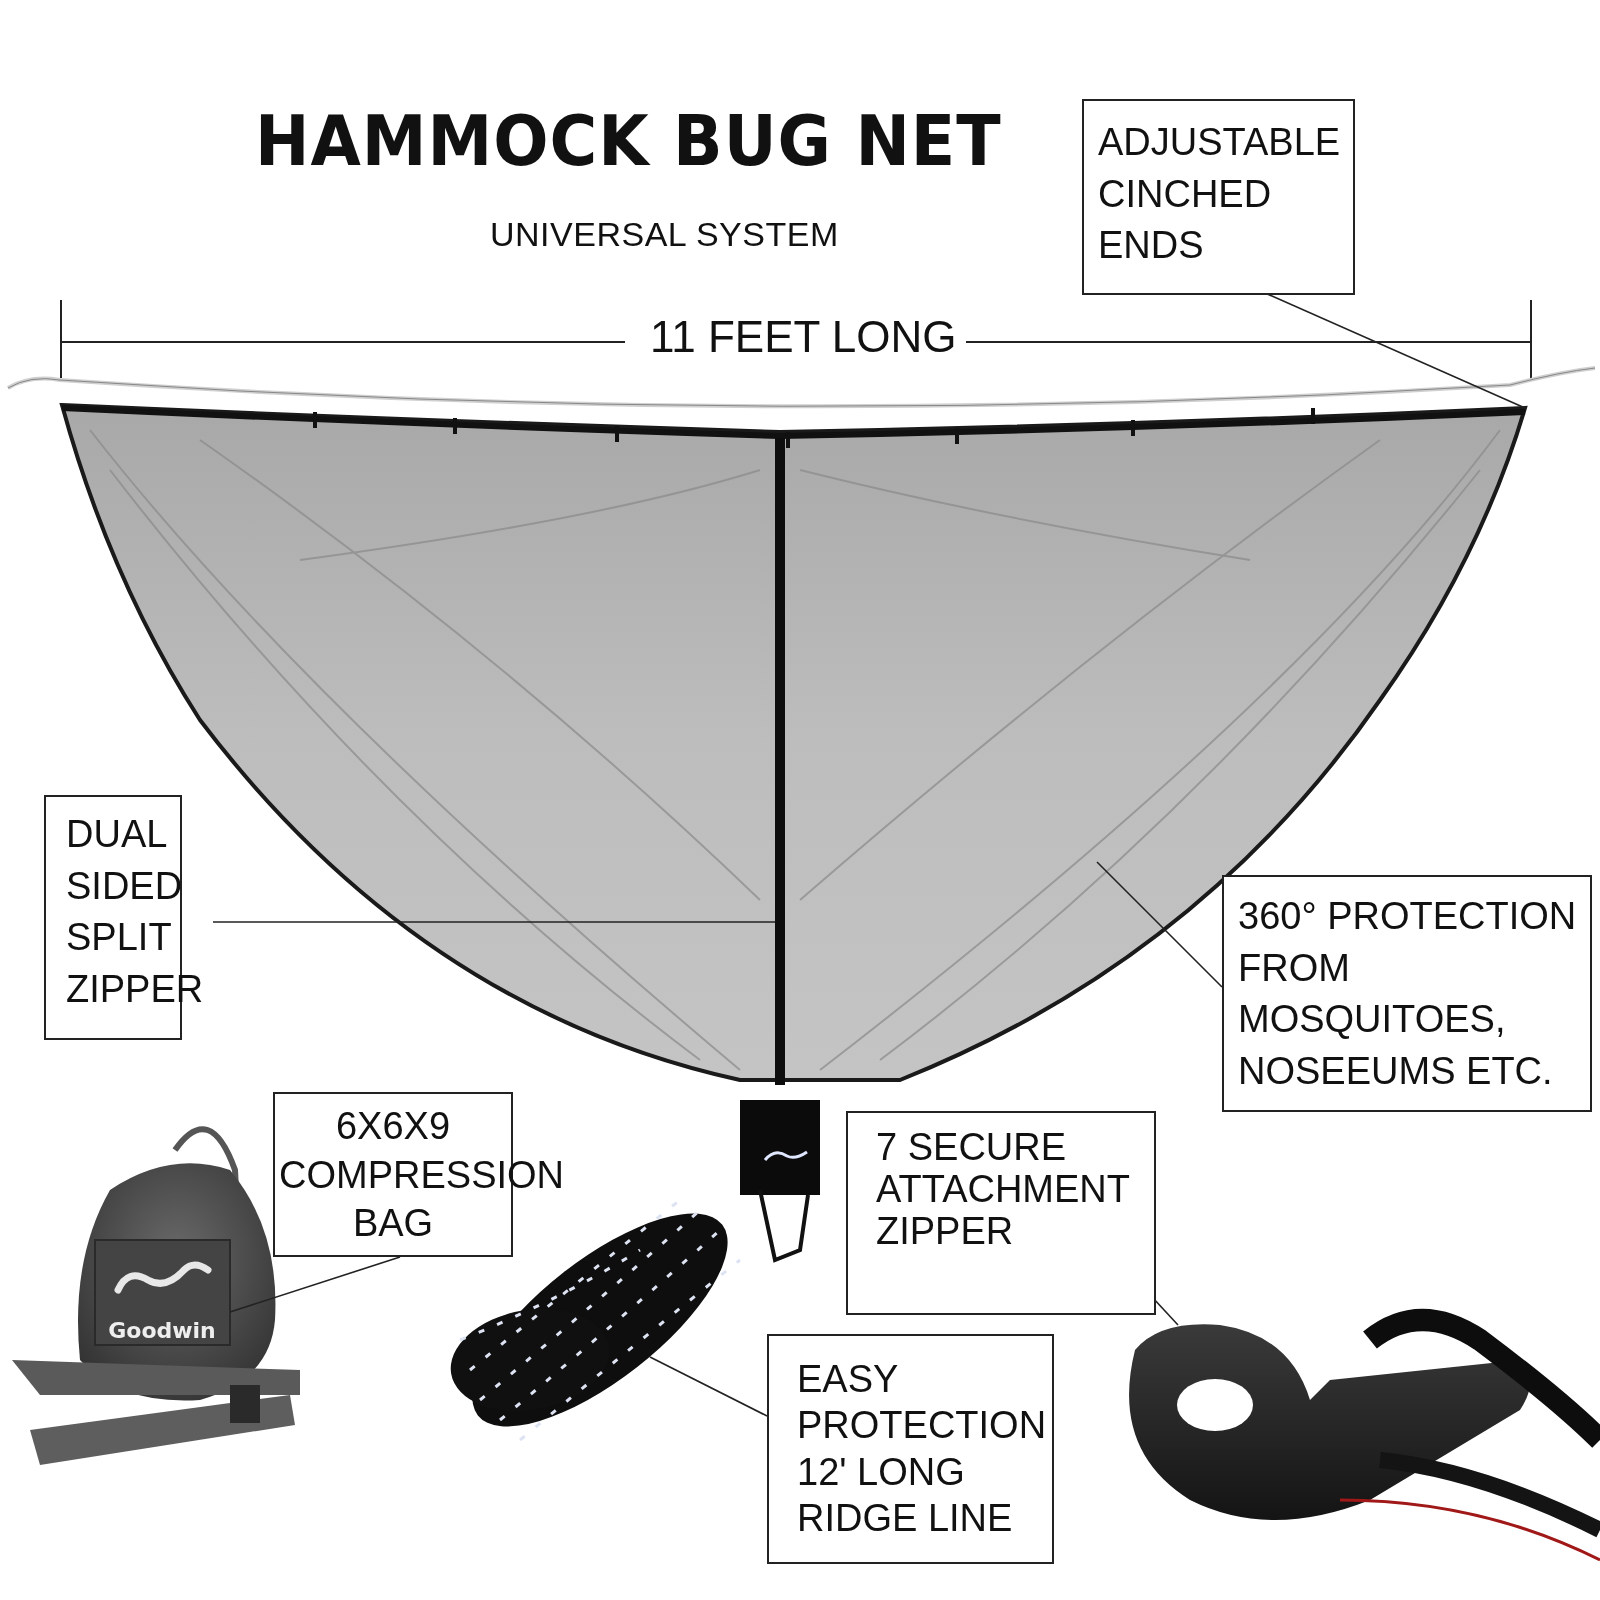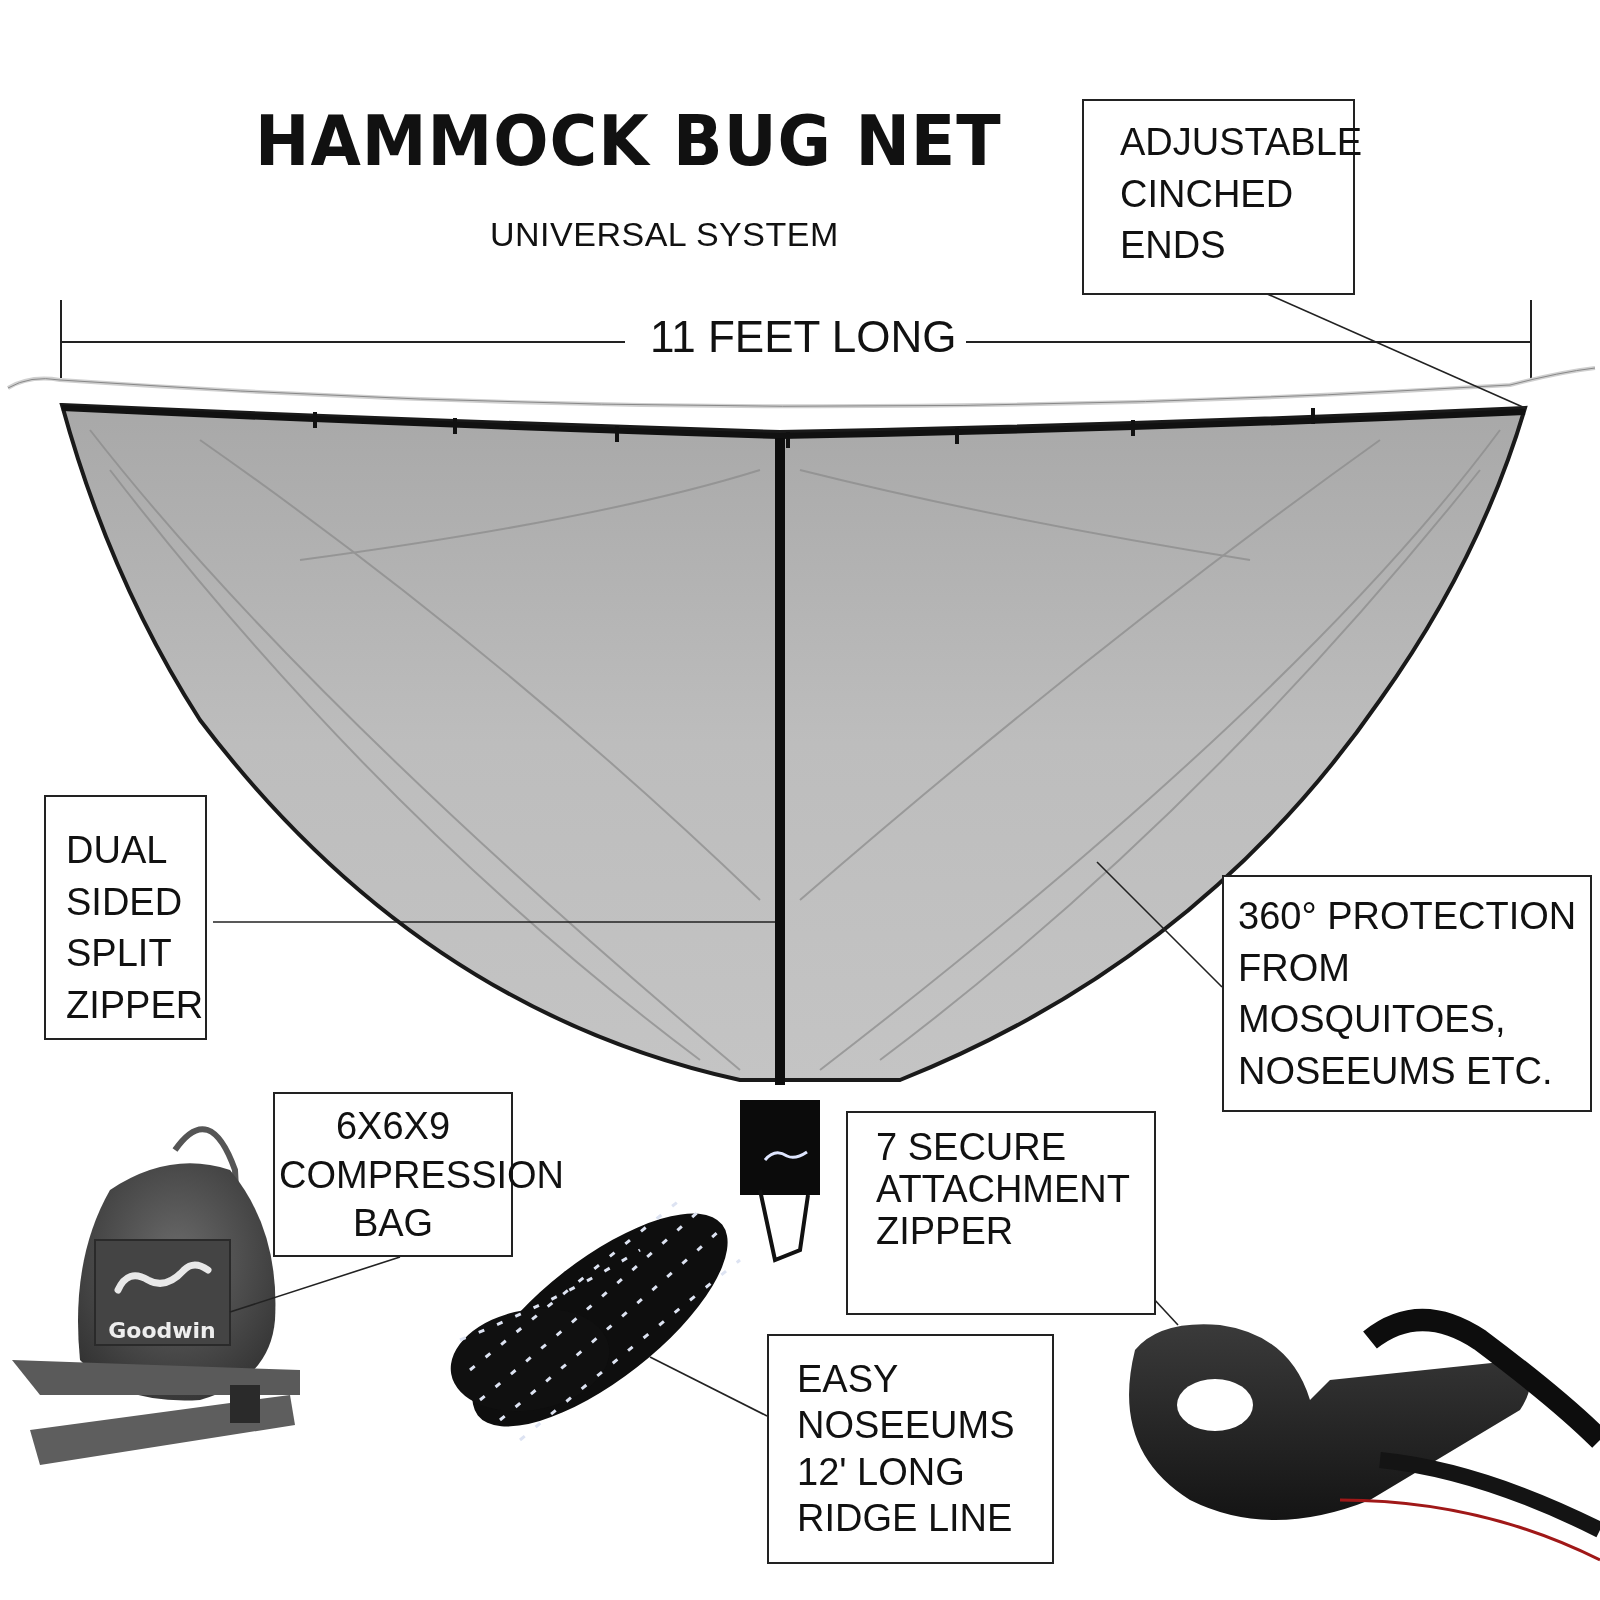--- a/index.html
+++ b/index.html
@@ -4,21 +4,21 @@
   <style>
     html, body { margin: 0; padding: 0; background: #ffffff; }
     body { width: 1600px; height: 1600px; position: relative; overflow: hidden;
            font-family: "Liberation Sans", "DejaVu Sans", sans-serif; color: #111; }
     .abs { position: absolute; }
     .title { left: 255px; top: 100px; font-size: 70px; font-weight: bold; letter-spacing: 1px;
              font-family: "DejaVu Sans", sans-serif; white-space: nowrap; transform: scaleX(0.93); transform-origin: left top; }
     .subtitle { left: 490px; top: 215px; font-size: 34px; white-space: nowrap; letter-spacing: 0.5px; }
     .measure { left: 640px; top: 312px; font-size: 44px; white-space: nowrap; background:#fff; padding: 0 10px; text-align: right; }
     .callout { position: absolute; border: 2px solid #222; background: #fff; box-sizing: border-box;
-               font-size: 38px; line-height: 1.36; padding: 14px 36px; }
+               font-size: 38px; line-height: 1.36; padding: 14px 14px; }
     .callout .line { display: block; white-space: nowrap; }
     .c-center { text-align: center; }
     svg.art { position: absolute; left: 0; top: 0; }
   </style>
 </head>
 <body>
 
 <svg class="art" width="1600" height="1600" viewBox="0 0 1600 1600">
   <defs>
     <linearGradient id="netGrad" x1="0" y1="0" x2="0" y2="1">
@@ -126,21 +126,21 @@
 <div class="abs title">HAMMOCK BUG NET</div>
 <div class="abs subtitle">UNIVERSAL SYSTEM</div>
 <div class="abs measure">11 FEET LONG</div>
 
 <div class="callout" style="left:1082px; top:99px; width:273px; height:196px; padding-top:16px;">
   <span class="line">ADJUSTABLE</span>
   <span class="line">CINCHED</span>
   <span class="line">ENDS</span>
 </div>
 
-<div class="callout" style="left:44px; top:795px; width:163px; height:245px; padding:28px 20px;">
+<div class="callout" style="left:44px; top:795px; width:138px; height:245px; padding:12px 20px;">
   <span class="line">DUAL</span>
   <span class="line">SIDED</span>
   <span class="line">SPLIT</span>
   <span class="line">ZIPPER</span>
 </div>
 
 <div class="callout" style="left:1222px; top:875px; width:370px; height:237px; padding:14px 14px;">
   <span class="line">360° PROTECTION</span>
   <span class="line">FROM</span>
   <span class="line">MOSQUITOES,</span>
@@ -154,16 +154,16 @@
 </div>
 
 <div class="callout" style="left:846px; top:1111px; width:310px; height:204px; padding:14px 28px; line-height:1.1;">
   <span class="line">7 SECURE</span>
   <span class="line">ATTACHMENT</span>
   <span class="line">ZIPPER</span>
 </div>
 
 <div class="callout" style="left:767px; top:1334px; width:287px; height:230px; padding:20px 28px; line-height:1.22;">
   <span class="line">EASY</span>
-  <span class="line">NOSEEUMS</span>
+  <span class="line">PROTECTION</span>
   <span class="line">12' LONG</span>
   <span class="line">RIDGE LINE</span>
 </div>
 
 </body></html>

